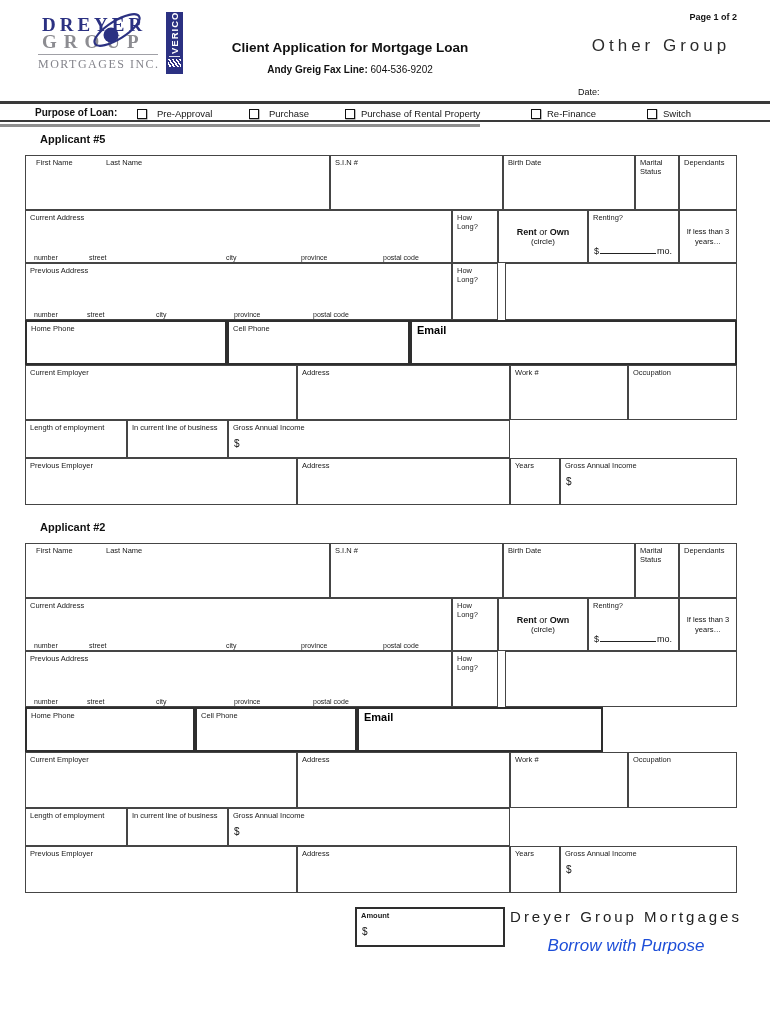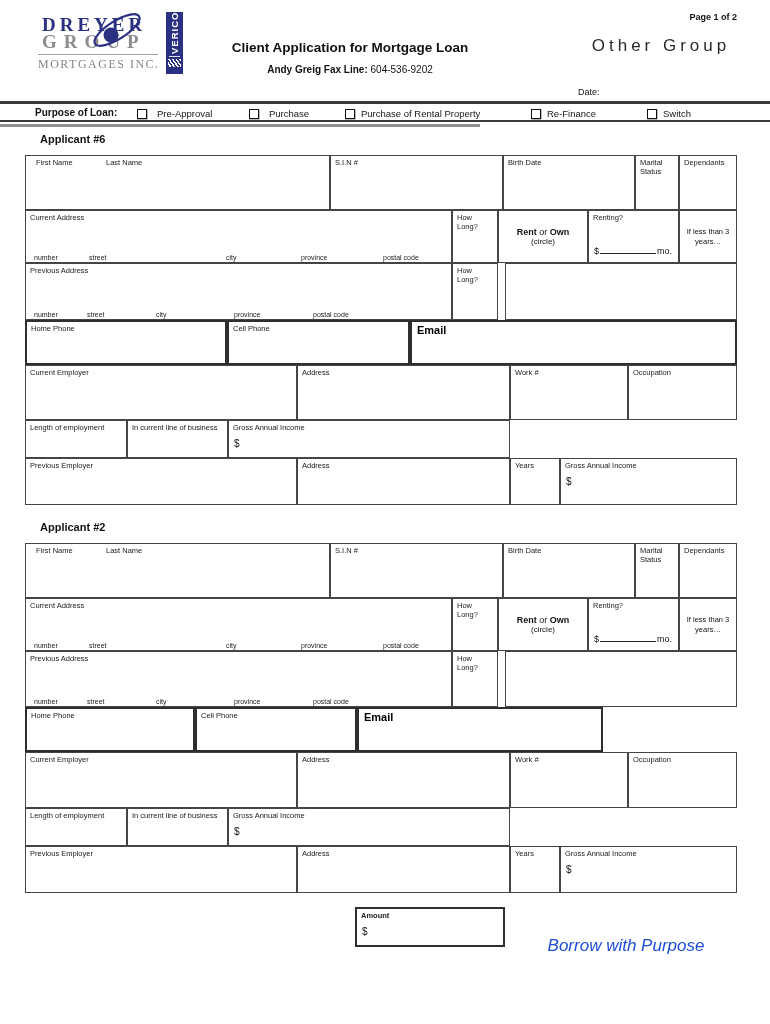--- a/index.html
+++ b/index.html
@@ -105,21 +105,21 @@
     <span class="plabel" style="left:269px">Purchase</span>
     <span class="cb" style="left:345px"></span>
     <span class="plabel" style="left:361px">Purchase of Rental Property</span>
     <span class="cb" style="left:531px"></span>
     <span class="plabel" style="left:547px">Re-Finance</span>
     <span class="cb" style="left:647px"></span>
     <span class="plabel" style="left:663px">Switch</span>
   </div>
   <div id="purpose-shadow"></div>
 
-  <div class="sec-h" style="top:133px">Applicant #6</div>
+  <div class="sec-h" style="top:133px">Applicant #5</div>
 
   <div class="cell" style="left:25px;top:155px;width:305px;height:55px">
     <span class="fl" style="left:10px;right:auto">First Name</span>
     <span class="fl" style="left:80px;right:auto">Last Name</span>
   </div>
   <div class="cell" style="left:330px;top:155px;width:173px;height:55px">
     <span class="fl">S.I.N #</span>
   </div>
   <div class="cell" style="left:503px;top:155px;width:132px;height:55px">
     <span class="fl">Birth Date</span>
@@ -328,15 +328,16 @@
   <div class="cell" style="left:560px;top:846px;width:177px;height:47px">
     <span class="fl">Gross Annual Income</span>
     <span class="dollar">$</span>
   </div>
 
   <div class="cell thick" style="left:355px;top:907px;width:150px;height:40px">
     <span class="fl" style="font-weight:bold">Amount</span>
     <span class="dollar">$</span>
   </div>
 
+  <div id="footer-brand">Dreyer Group Mortgages</div>
   <div id="footer-tagline">Borrow with Purpose</div>
 
 </div>
 
 </body></html>

